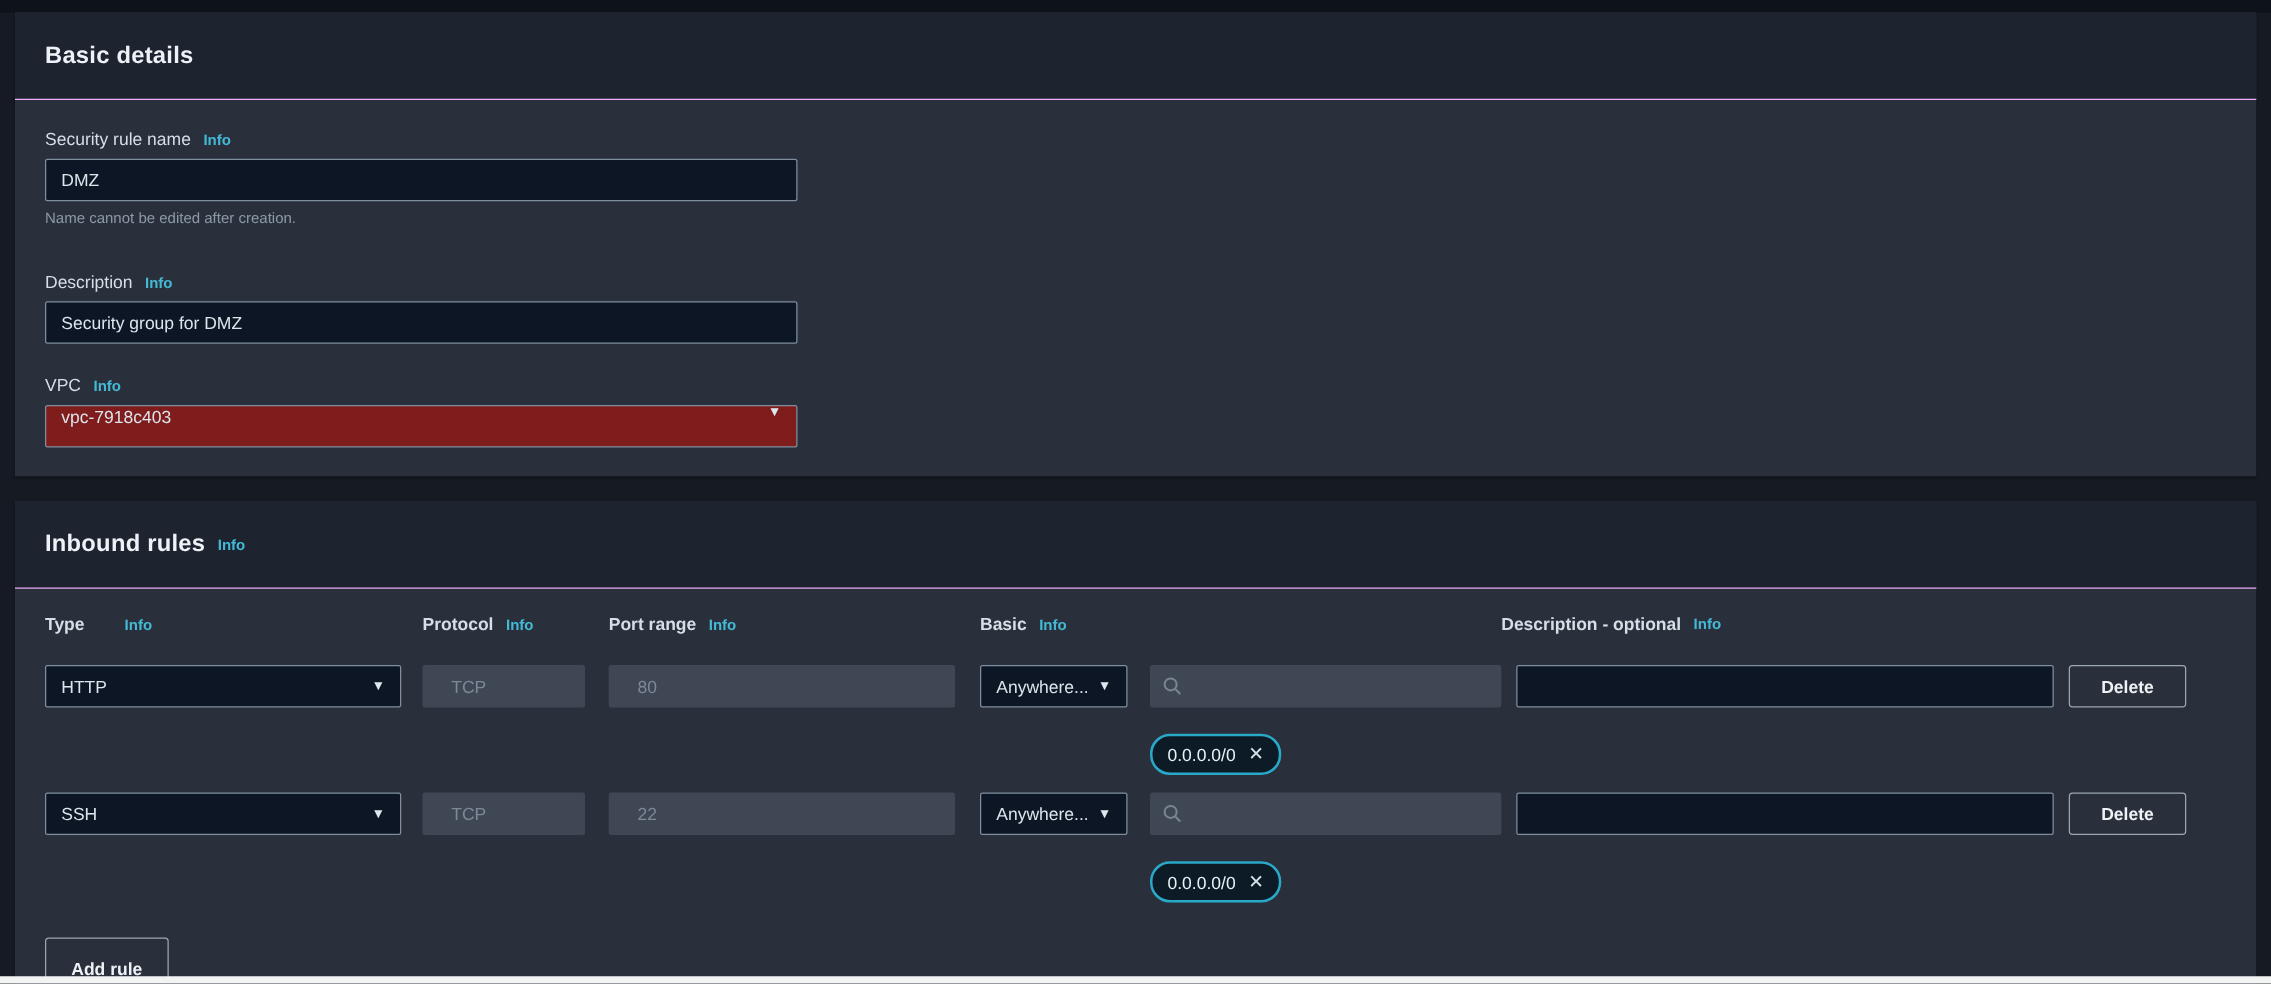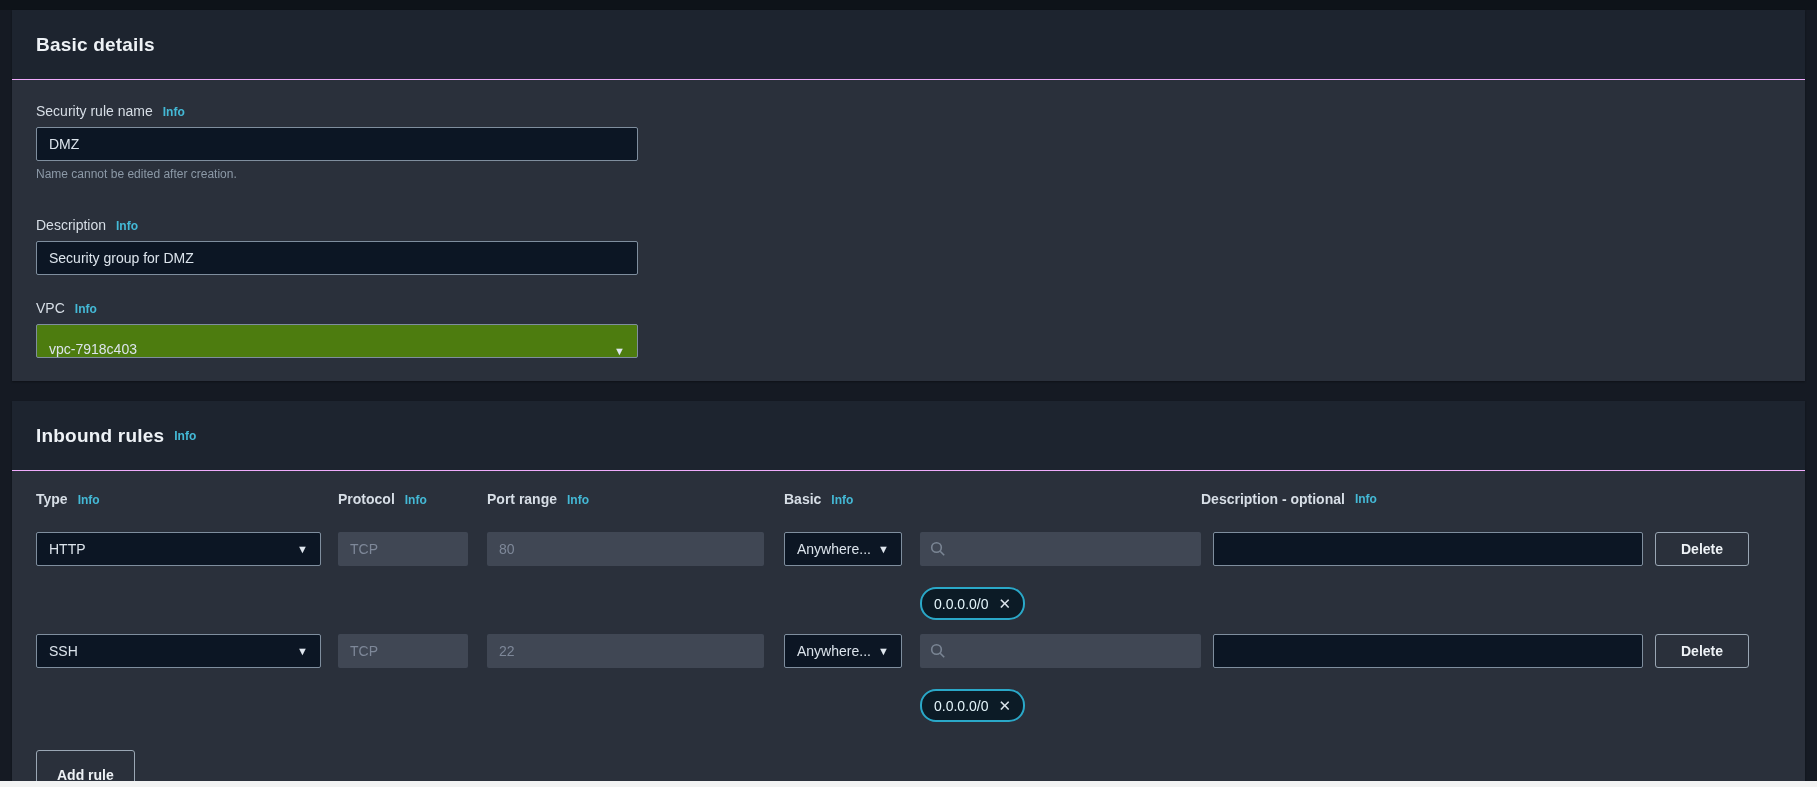--- a/index.html
+++ b/index.html
@@ -32,32 +32,32 @@
     display:block; width:602px; height:34px;
     background:#0c1624; border:1px solid #7f8e9e; border-radius:2px;
     color:#dce4ec; font-size:14px; font-family:"Liberation Sans", sans-serif;
     padding:0 12px; outline:none;
   }
   .helper-text { color:#8c99a7; font-size:12px; margin-top:7px; height:13px; line-height:13px; }
   .gap-lg { height:36px; } .gap-md { height:25px; }
 
   .select-box {
     width:602px; height:34px;
-    background:#4d7c0f; border:1px solid #7f8e9e; border-radius:2px;
+    background:#7f1d1d; border:1px solid #7f8e9e; border-radius:2px;
     color:#dce4ec; font-size:14px;
-    display:flex; align-items:flex-end; justify-content:space-between;
+    display:flex; align-items:flex-start; justify-content:space-between;
     padding:0 12px; cursor:pointer;
   }
   .caret { color:#dfe6ee; font-size:11px; line-height:1; }
 
   
   .cols-header { display:flex; align-items:baseline; height:20px; margin-bottom:21px; }
   .col-h { display:flex; align-items:baseline; }
   .col-h .lbl { color:#d7dee6; font-size:14px; font-weight:bold; }
-  .h-type   { width:302px; }
+  .h-type   { width:302px;gap:22px; }
   .h-proto  { width:149px; }
   .h-port   { width:297px; }
   .h-src    { width:417px; }
   .h-desc   { flex:1;align-items:center; }
 
   .rule-row { display:flex; align-items:flex-start; height:47px; }
   .cell-type   { width:285px; margin-right:17px; }
   .cell-proto  { width:130px; margin-right:19px; }
   .cell-port   { width:277px; margin-right:20px; }
   .cell-src    { width:118px; margin-right:18px; }
@@ -67,21 +67,21 @@
 
   .rule-select {
     height:34px; background:#0c1624; border:1px solid #7f8e9e; border-radius:2px;
     color:#dce4ec; font-size:14px;
     display:flex; align-items:center; justify-content:space-between;
     padding:0 12px; cursor:pointer; width:100%;
   }
   .disabled-input {
     width:100%; height:34px; background:#404754; border:none; border-radius:2px;
     color:#7e8899; font-size:14px; font-family:"Liberation Sans", sans-serif;
-    padding:0 12px; outline:none;
+    padding:0 23px; outline:none;
   }
   .disabled-input::placeholder { color:#7e8899; opacity:1; }
   .search-input-wrap {
     width:100%; height:34px; background:#404754; border-radius:2px;
     display:flex; align-items:center; padding:0 10px;
   }
   .search-input-wrap input {
     background:transparent; border:none; outline:none; flex:1;
     color:#cdd5de; font-size:14px; font-family:"Liberation Sans", sans-serif; margin-left:8px;
   }

